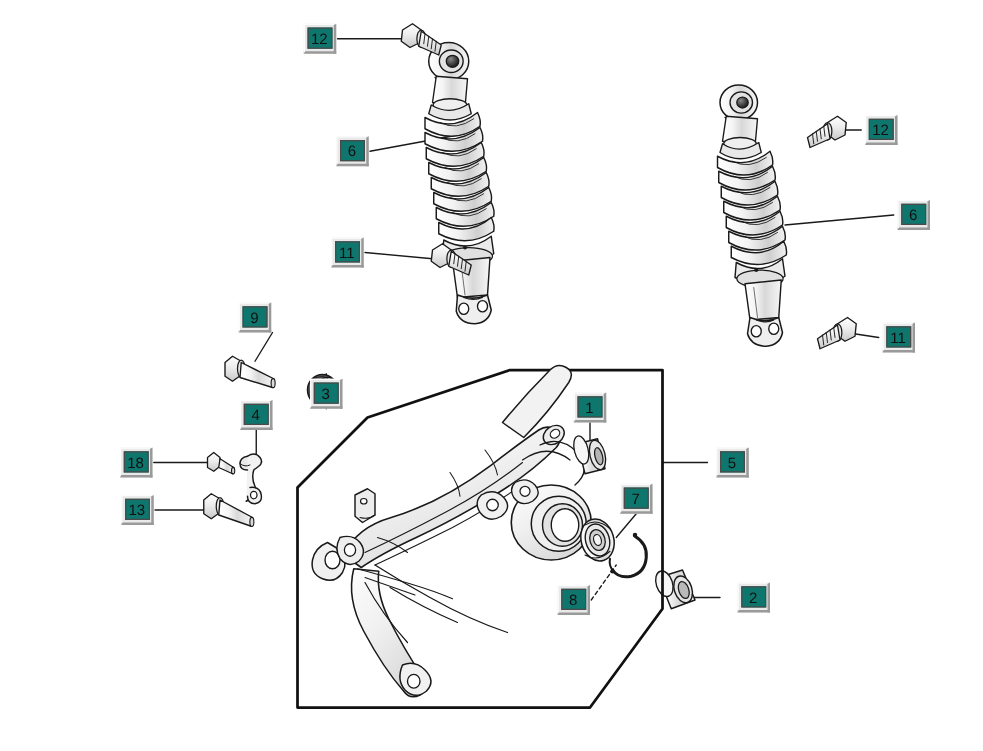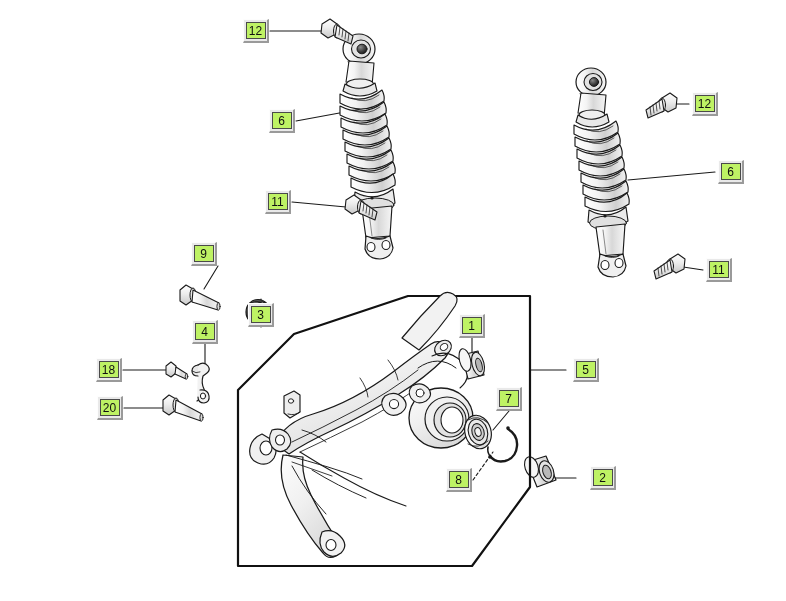--- a/index.html
+++ b/index.html
@@ -35,21 +35,21 @@
     border-bottom: 2px solid #9a9a9a;
     box-sizing: border-box;
     display: flex;
     align-items: center;
     justify-content: center;
   }
   .callout .inner {
     width: 20px;
     height: 17px;
     border: 1px solid #4a4a4a;
-    background: #bef264;
+    background: #0f766e;
     box-sizing: border-box;
     display: flex;
     align-items: center;
     justify-content: center;
     font-size: 12px;
     line-height: 1;
     color: #101010;
     font-family: "Liberation Sans", sans-serif;
   }
 </style>
@@ -377,21 +377,21 @@
   <div class="callout" style="left:248px; top:303px;">
       <span class="inner">3</span>
     </div>
   <div class="callout" style="left:192px; top:320px;">
       <span class="inner">4</span>
     </div>
   <div class="callout" style="left:96px;  top:358px;">
       <span class="inner">18</span>
     </div>
   <div class="callout" style="left:97px;  top:396px;">
-      <span class="inner">20</span>
+      <span class="inner">13</span>
     </div>
   <div class="callout" style="left:459px; top:314px;">
       <span class="inner">1</span>
     </div>
   <div class="callout" style="left:496px; top:387px;">
       <span class="inner">7</span>
     </div>
   <div class="callout" style="left:446px; top:468px;">
       <span class="inner">8</span>
     </div>

